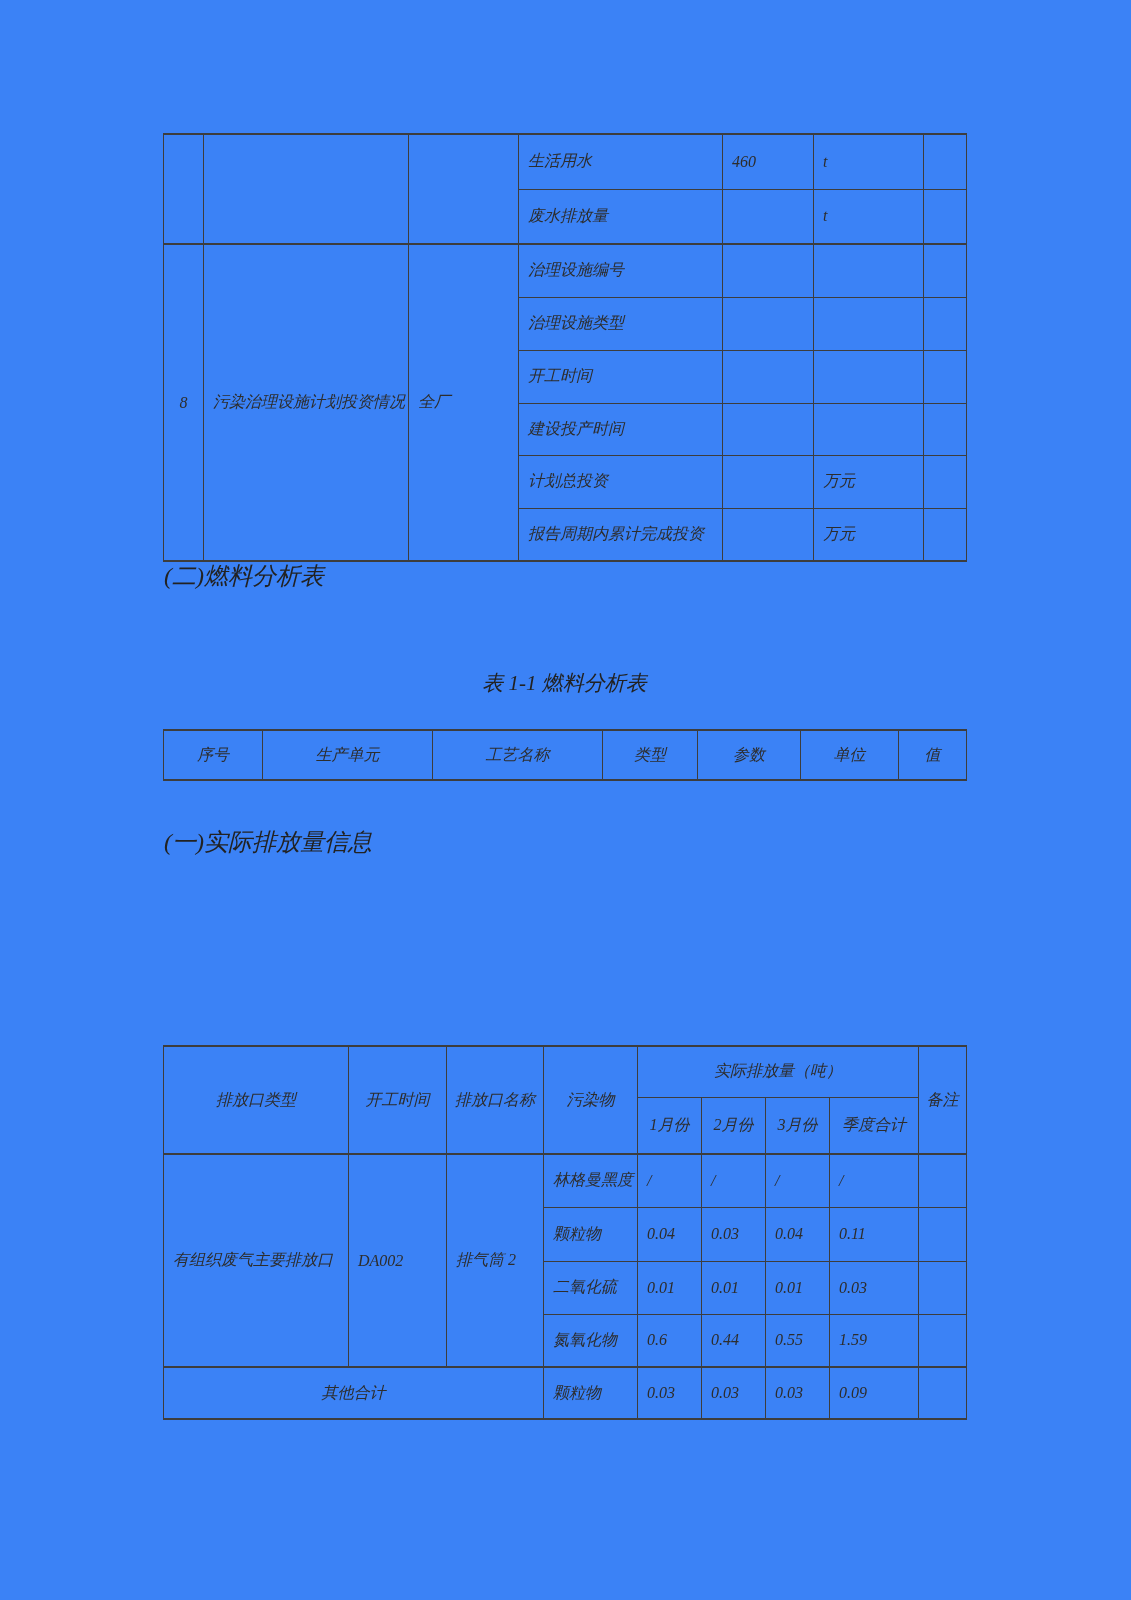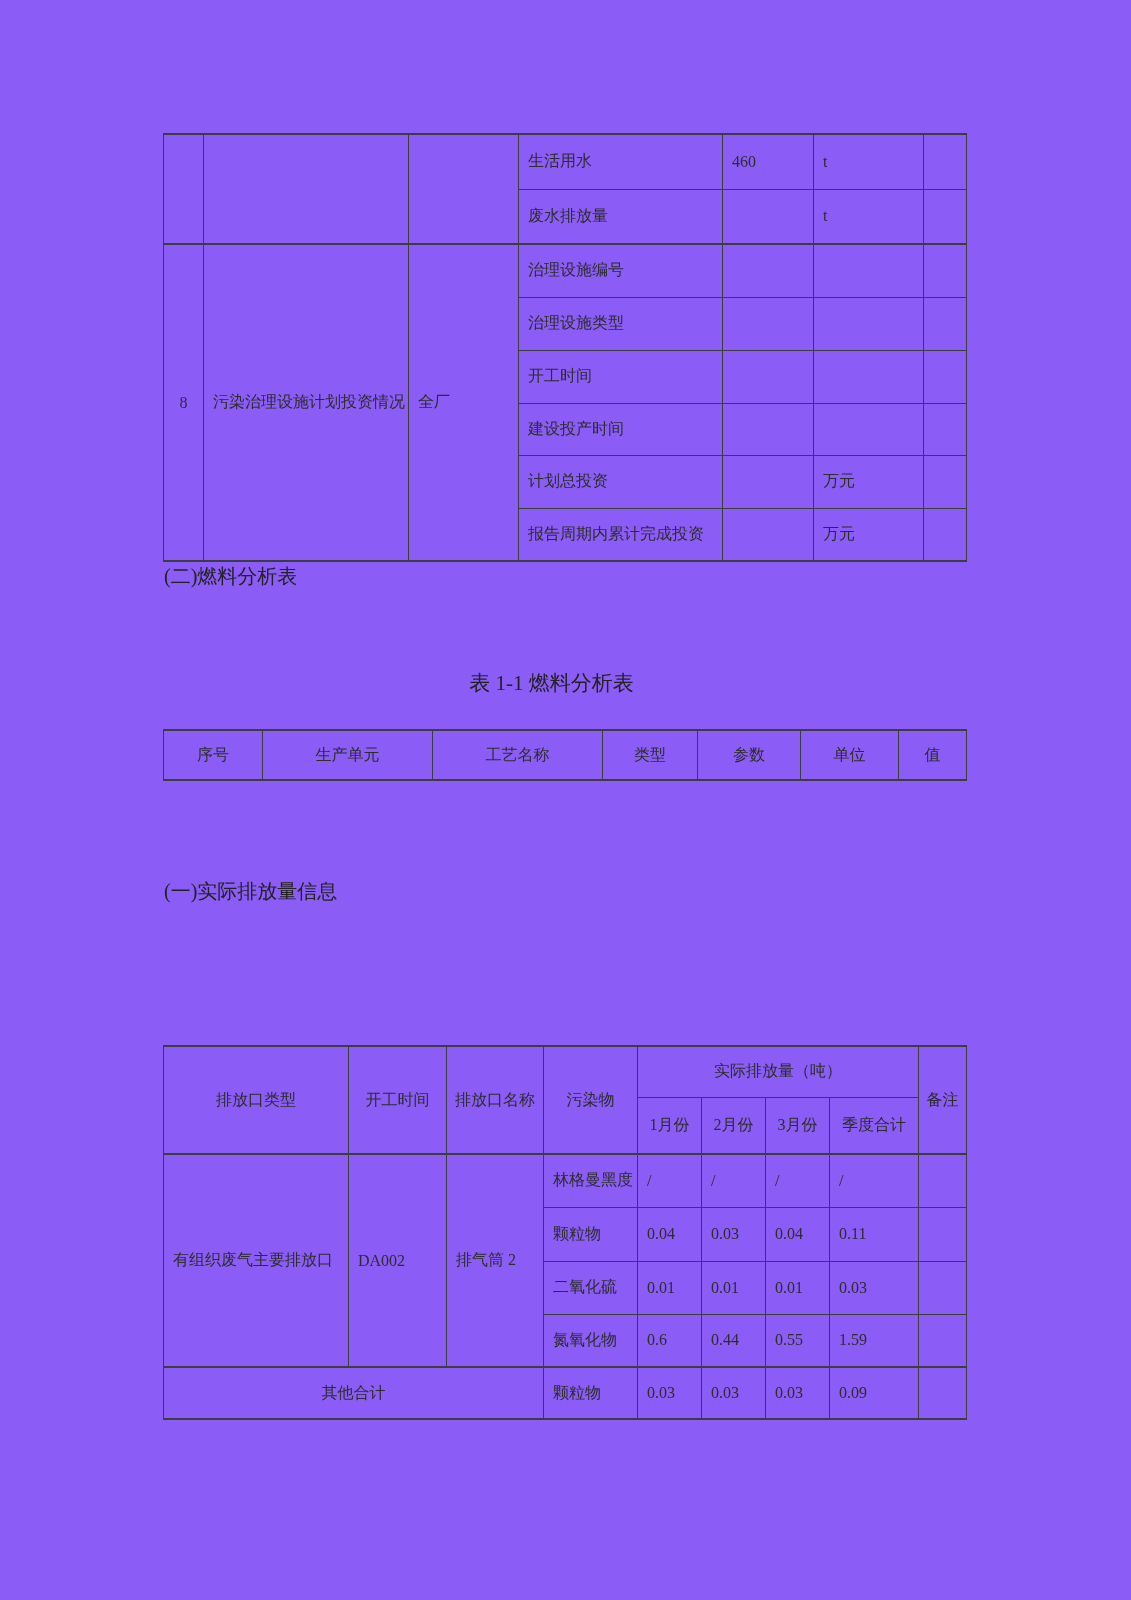--- a/index.html
+++ b/index.html
@@ -1,31 +1,31 @@
 <!DOCTYPE html>
 <html><head>
 <meta charset="utf-8">
 <style>
   html,body{margin:0;padding:0;background:#e8e8e8;}
   .page{
-    position:relative;width:1131px;height:1600px;background:#8b5cf6;
+    position:relative;width:1131px;height:1600px;background:#3b82f6;
     font-family:"Liberation Serif","DejaVu Serif",serif;
-    color:#2d2d2d;margin:0 auto;overflow:hidden;
+    color:#2d2d2d;margin:0 auto;overflow:hidden;font-style:italic;
   }
   .abs{position:absolute;}
   table.t{border-collapse:collapse;table-layout:fixed;
     border-top:2px solid #3d3d3d;border-bottom:2px solid #3d3d3d;
     border-left:1px solid #3d3d3d;border-right:1px solid #3d3d3d;}
   table.t td{
     border:1px solid #3d3d3d;font-size:16px;vertical-align:middle;
     padding:0 2px 0 9px;overflow:hidden;white-space:nowrap;color:#2d2d2d;
   }
   table.t td.c{text-align:center;padding:0 2px;}
   tr.bt td{border-top:2px solid #3d3d3d;}
-  .heading2{font-size:20px;line-height:40px;color:#222;}
+  .heading2{font-size:24px;line-height:40px;color:#222;}
   .caption{font-size:21px;line-height:34px;text-align:center;width:803px;color:#222;}
   .chapter{font-size:36px;line-height:50px;letter-spacing:3px;color:#1d1d1d;}
 </style>
 </head>
 <body>
 
 <div class="page">
 
   <table class="t abs" style="left:163px;top:133px;width:803px;">
     <colgroup>
@@ -90,21 +90,21 @@
       <td>报告周期内累计完成投资</td>
       <td></td>
       <td>万元</td>
       <td></td>
     </tr>
   </tbody>
     </table>
 
   <div class="abs heading2" style="left:164px;top:556px;">(二)燃料分析表</div>
 
-  <div class="abs caption" style="left:150px;top:666px;">表 1-1 燃料分析表</div>
+  <div class="abs caption" style="left:163px;top:666px;">表 1-1 燃料分析表</div>
 
   <table class="t abs" style="left:163px;top:729px;width:803px;">
     <colgroup>
       <col style="width:99px">
         <col style="width:170px">
         <col style="width:170px">
       <col style="width:95px">
         <col style="width:103px">
         <col style="width:98px">
         <col style="width:68px">
@@ -116,21 +116,21 @@
       <td class="c">工艺名称</td>
       <td class="c">类型</td>
       <td class="c">参数</td>
       <td class="c">单位</td>
       <td class="c">值</td>
     </tr>
   </tbody>
     </table>
 
 
-  <div class="abs heading2" style="left:164px;top:871px;">(一)实际排放量信息</div>
+  <div class="abs heading2" style="left:164px;top:822px;">(一)实际排放量信息</div>
 
 
   <table class="t abs" style="left:163px;top:1045px;width:803px;">
     <colgroup>
       <col style="width:185px">
         <col style="width:98px">
         <col style="width:97px">
         <col style="width:94px">
       <col style="width:64px">
         <col style="width:64px">

